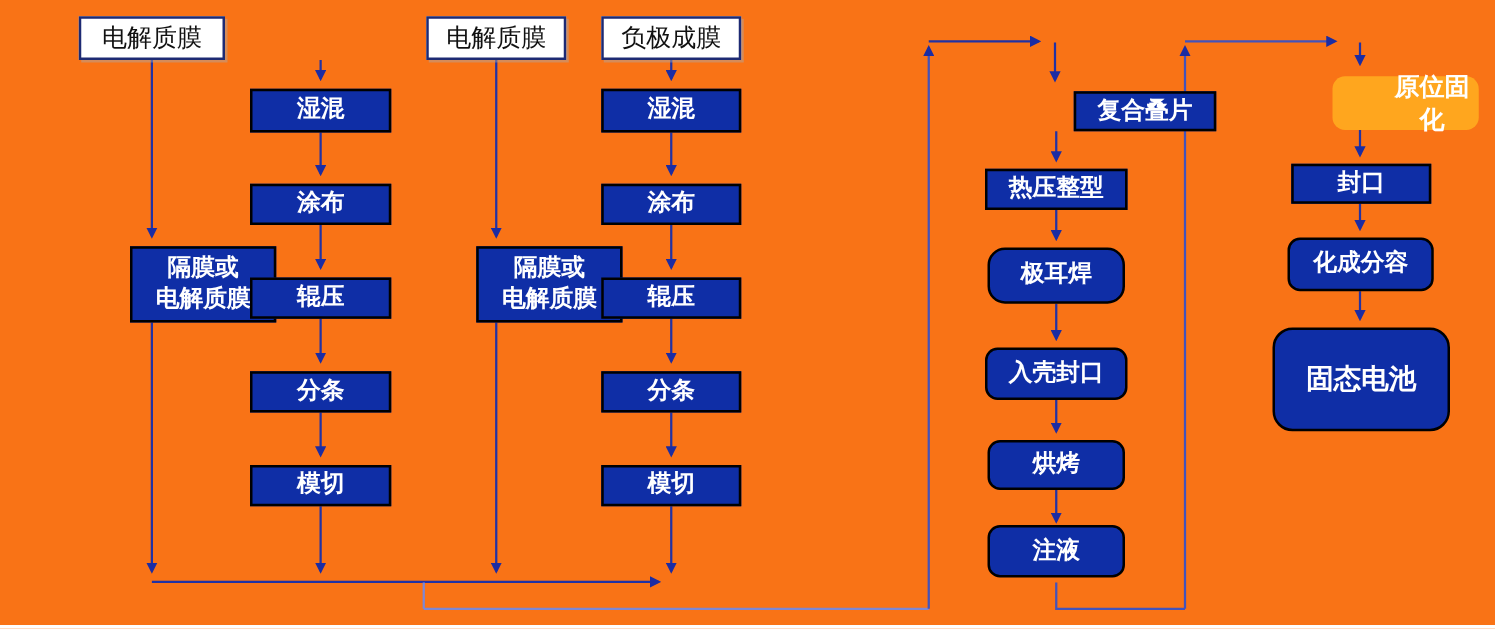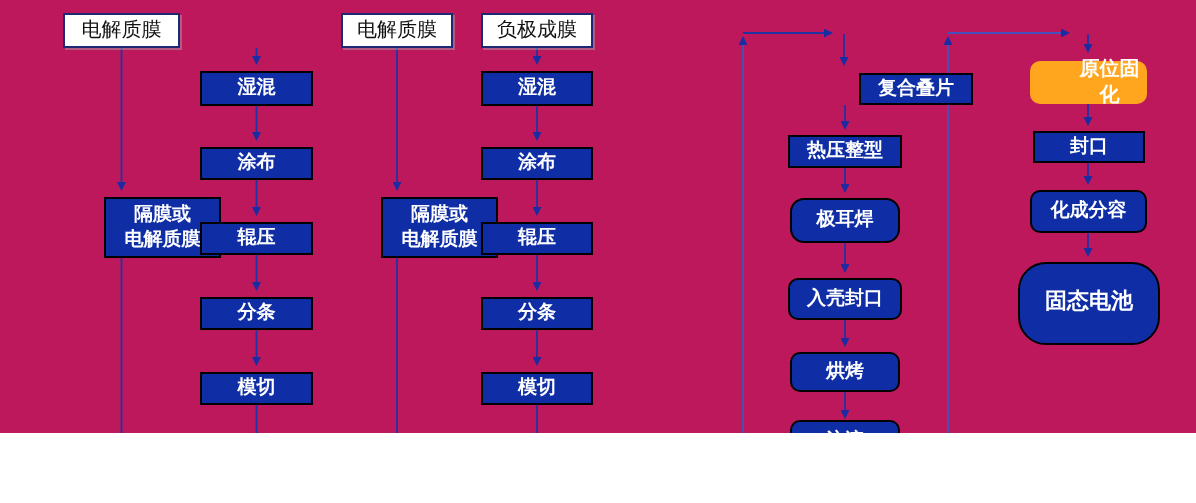--- a/index.html
+++ b/index.html
@@ -1,35 +1,35 @@
 <!DOCTYPE html>
 <html><head>
 <meta charset="utf-8">
 <style>
   html,body{margin:0;padding:0;background:#ffffff;}
   .canvas{
-    position:relative;width:1196px;height:433px;background:#be185d;
-    font-family:Liberation Mono, monospace;overflow:hidden;
+    position:relative;width:1196px;height:500px;background:#f97316;
+    font-family:Liberation Serif, serif;overflow:hidden;
   }
   .lines{position:absolute;left:0;top:0;z-index:0;}
   .node{
     position:absolute;z-index:1;box-sizing:border-box;
     display:flex;align-items:center;justify-content:center;text-align:center;
     white-space:pre-line;line-height:1.3;
   }
   .hdr{
     background:#ffffff;border:2px solid #1d2a73;color:#111111;
     font-size:20px;font-weight:400;box-shadow:2px 2px 0 rgba(170,170,170,.45);
   }
   .blue{
     background:#0f2ea6;border:2px solid #000000;color:#ffffff;
     font-size:19px;font-weight:700;
   }
   .round{border-radius:10px;}
-  .round-lg{border-radius:28px;}
+  .round-lg{border-radius:16px;}
   .orange{
     background:#ffa61e;border:none;color:#ffffff;
     font-size:20px;font-weight:700;border-radius:10px;
   }
   .final{font-size:22px;}
   .membrane{font-size:19px;margin-left:41px;}
 </style>
 </head>
 <body>
 
@@ -125,18 +125,18 @@
   <div class="node blue" style="left:481px;top:297px;width:112px;height:33px;">分条</div>
   <div class="node blue" style="left:481px;top:372px;width:112px;height:33px;">模切</div>
 
   <div class="node blue" style="left:824px;top:73px;width:114px;height:32px;margin-left:35px;">复合叠片</div>
   <div class="node blue" style="left:788px;top:135px;width:114px;height:33px;">热压整型</div>
   <div class="node blue round" style="left:790px;top:198px;width:110px;height:45px;border-radius:14px;">极耳焊</div>
   <div class="node blue round" style="left:788px;top:278px;width:114px;height:42px;">入壳封口</div>
   <div class="node blue round" style="left:790px;top:352px;width:110px;height:40px;">烘烤</div>
   <div class="node blue round" style="left:790px;top:400px;width:110px;height:42px;margin-top:20px;">注液</div>
 
-  <div class="node orange" style="left:1030px;top:61px;width:117px;height:43px;padding-left:42px;">原位固化</div>
+  <div class="node orange" style="left:1066px;top:61px;width:117px;height:43px;padding-left:42px;">原位固化</div>
   <div class="node blue" style="left:1033px;top:131px;width:112px;height:32px;">封口</div>
   <div class="node blue round" style="left:1030px;top:190px;width:117px;height:43px;">化成分容</div>
   <div class="node blue round-lg final" style="left:1018px;top:262px;width:142px;height:83px;">固态电池</div>
 
 </div>
 
 </body></html>

